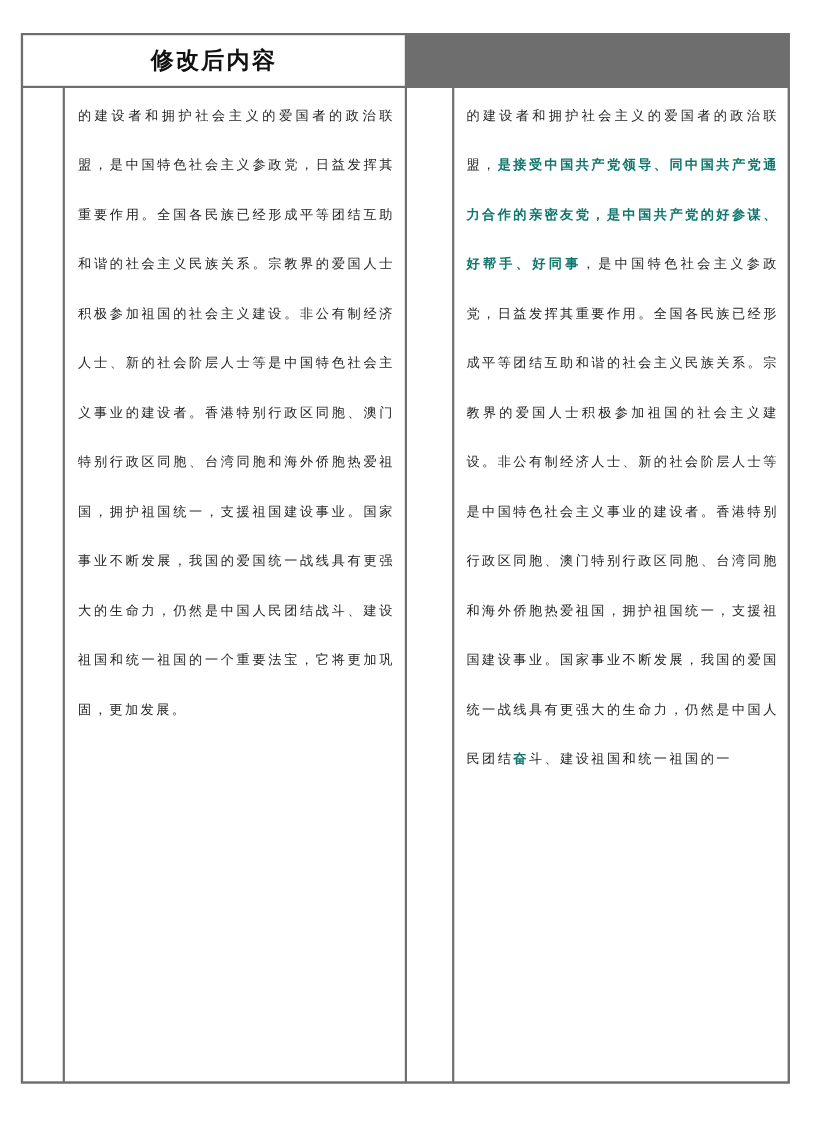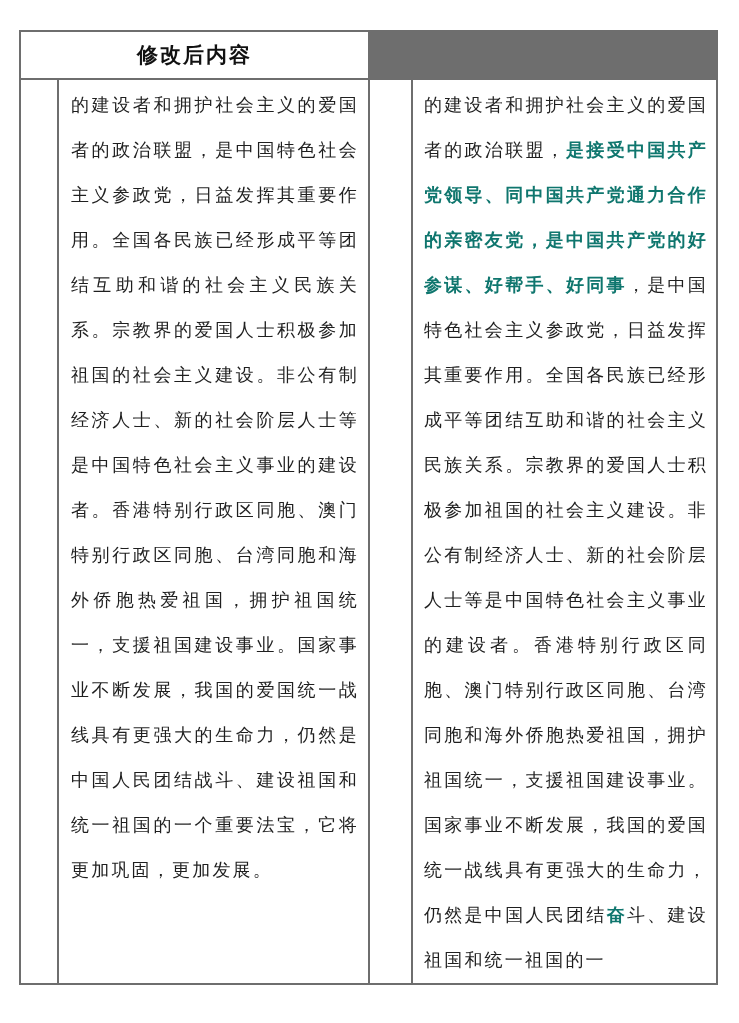--- a/index.html
+++ b/index.html
@@ -44,21 +44,21 @@
   .header-after  { grid-column: 3 / 5; grid-row: 1; }
   .margin-cell   { grid-row: 2; }
   .text-cell {
     grid-row: 2;
     overflow: hidden;
   }
   .doc-text {
     margin: 0;
     padding: 3px 9px 0 12px;
     font-family: "Liberation Serif", serif;
-    font-size: 18px;
+    font-size: 12px;
     line-height: 45px;
     letter-spacing: 2.2px;
     text-align: justify;
     text-justify: inter-character;
     color: #1f1f1f;
   }
   .text-cell.after-cell .doc-text {
     padding: 3px 8px 0 11px;
   }
   .seg { font-weight: normal; }

